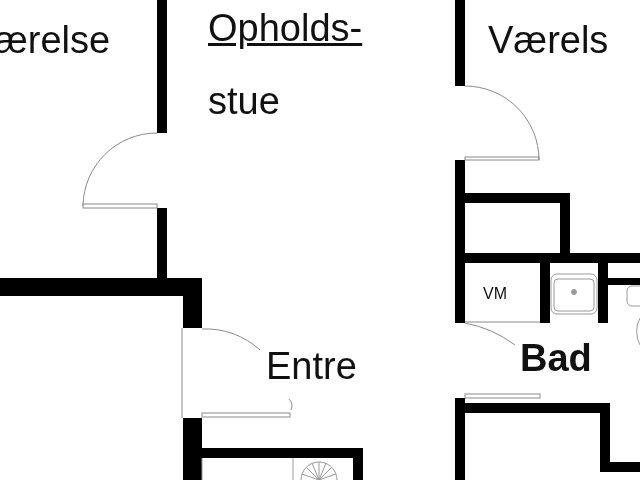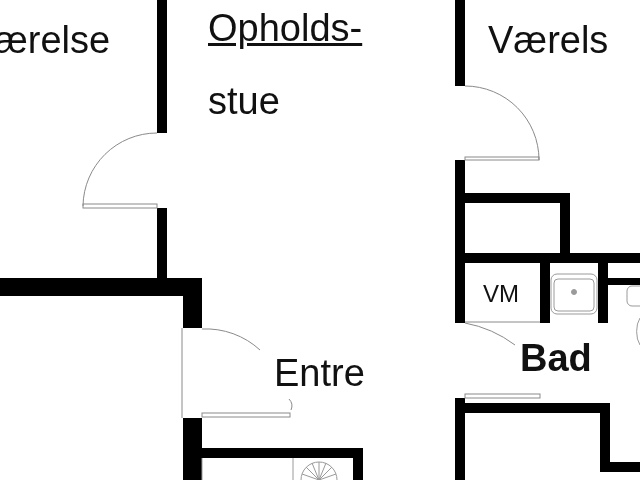--- a/index.html
+++ b/index.html
@@ -6,21 +6,21 @@
     body { width: 640px; height: 480px; overflow: hidden; position: relative; }
     .plan { position: absolute; left: 0; top: 0; width: 640px; height: 480px; }
     .label {
       position: absolute;
       font-family: "Liberation Sans", "DejaVu Sans", sans-serif;
       color: #111111;
       font-size: 38px;
       line-height: 44px;
       white-space: nowrap;
     }
-    .label.small { font-size: 24px; line-height: 28px; }
+    .label.small { font-size: 16px; line-height: 28px; }
   </style>
 </head>
 <body>
 
 <svg class="plan" viewBox="0 0 640 480" xmlns="http://www.w3.org/2000/svg">
 
   <g fill="#000000">
 
     <rect x="157" y="0" width="10" height="133"></rect>
 
@@ -100,17 +100,17 @@
   </g>
 </svg>
 
 <div class="label" style="left:-6px; top:18px;">ærelse</div>
 
 <div class="label" style="left:208px; top:6px;text-decoration:underline;">Opholds-</div>
 <div class="label" style="left:208px; top:79px;">stue</div>
 
 <div class="label" style="left:488px; top:6px;margin-top:12px;">Værels</div>
 
-<div class="label" style="left:274px; top:344px;margin-top:7px;">Entre</div>
+<div class="label" style="left:266px; top:344px;">Entre</div>
 
 <div class="label" style="left:520px; top:336px;font-weight:bold;">Bad</div>
 
 <div class="label small" style="left:483px; top:280px;">VM</div>
 
 </body></html>

